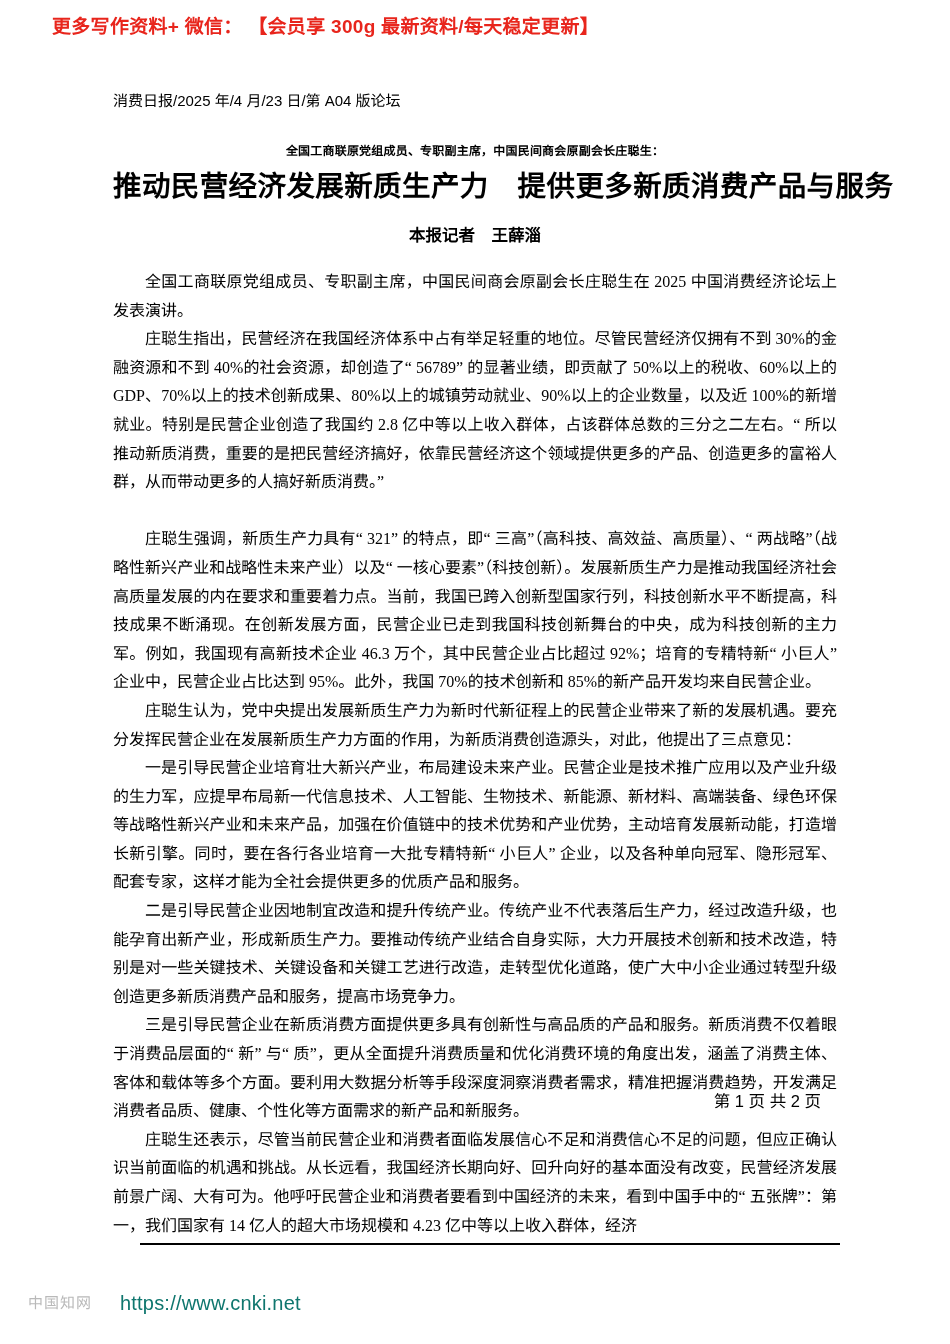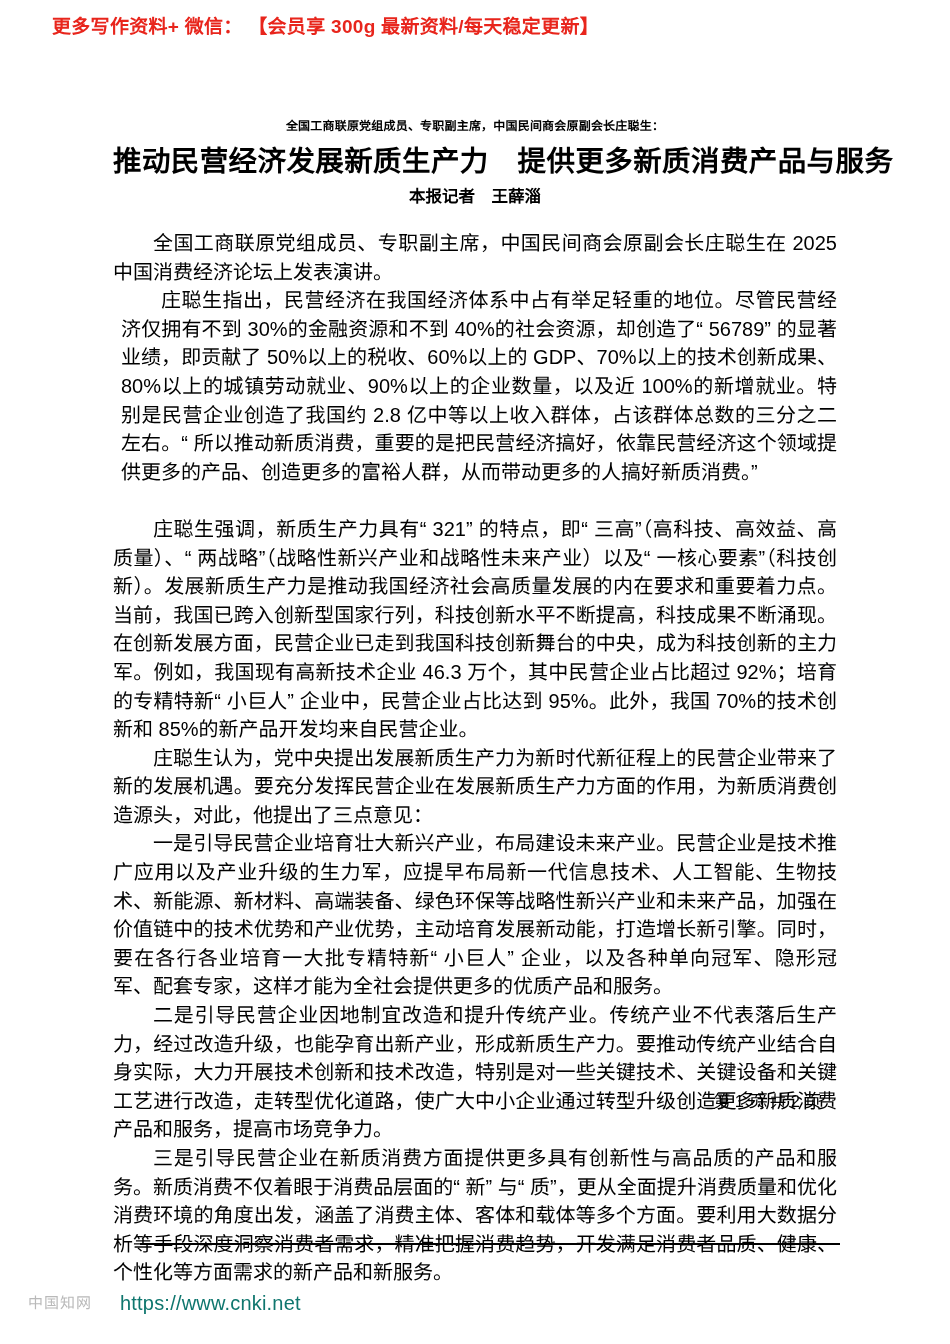--- a/index.html
+++ b/index.html
@@ -73,39 +73,38 @@
     line-height: 40px;
     letter-spacing: 0.4px;
     margin-top: 3px;
     white-space: nowrap;
   }
   .byline {
     font-family: "Liberation Sans", "DejaVu Sans", sans-serif;
     font-weight: bold;
     font-size: 16.5px;
     line-height: 26px;
-    margin-top: 2px;
+    margin-top: 16px;
   }
 
   
   .body-text {
     margin-top: 20px;
-    font-family: Liberation Sans, sans-serif;
-    font-size: 20px;
+    font-family: Liberation Serif, serif;
+    font-size: 16px;
     line-height: 28.6px;
     text-align: justify;
     text-justify: inter-ideograph;
   }
   .body-text p {
     margin: 0;
     text-indent: 2em;
   }
   .body-text p.spacer-after {
     margin-bottom: 28.6px;
-    margin-left: 8px;
   }
 
   
   .page-footer {
     position: absolute;
     left: 123px;
     top: 1089px;
     width: 724px;
     text-align: right;
     padding-right: 26px;
@@ -150,35 +149,37 @@
 </style>
 </head>
 <body>
 
 <div class="page">
 
   <div class="promo-banner">更多写作资料+ 微信： 【会员享 300g 最新资料/每天稳定更新】</div>
 
   <div class="content">
 
+    <div class="source-line">消费日报/2025 年/4 月/23 日/第 A04 版论坛</div>
 
     <div class="title-block">
       <div class="kicker">全国工商联原党组成员、专职副主席，中国民间商会原副会长庄聪生：</div>
       <div class="headline">推动民营经济发展新质生产力　提供更多新质消费产品与服务</div>
       <div class="byline">本报记者　王薛淄</div>
     </div>
 
     <div class="body-text">
       <p>全国工商联原党组成员、专职副主席，中国民间商会原副会长庄聪生在 2025 中国消费经济论坛上发表演讲。</p>
       <p class="spacer-after">庄聪生指出，民营经济在我国经济体系中占有举足轻重的地位。尽管民营经济仅拥有不到 30%的金融资源和不到 40%的社会资源，却创造了“ 56789” 的显著业绩，即贡献了 50%以上的税收、60%以上的 GDP、70%以上的技术创新成果、80%以上的城镇劳动就业、90%以上的企业数量，以及近 100%的新增就业。特别是民营企业创造了我国约 2.8 亿中等以上收入群体，占该群体总数的三分之二左右。“ 所以推动新质消费，重要的是把民营经济搞好，依靠民营经济这个领域提供更多的产品、创造更多的富裕人群，从而带动更多的人搞好新质消费。”</p>
       <p>庄聪生强调，新质生产力具有“ 321” 的特点，即“ 三高”（高科技、高效益、高质量）、“ 两战略”（战略性新兴产业和战略性未来产业）以及“ 一核心要素”（科技创新）。发展新质生产力是推动我国经济社会高质量发展的内在要求和重要着力点。当前，我国已跨入创新型国家行列，科技创新水平不断提高，科技成果不断涌现。在创新发展方面，民营企业已走到我国科技创新舞台的中央，成为科技创新的主力军。例如，我国现有高新技术企业 46.3 万个，其中民营企业占比超过 92%；培育的专精特新“ 小巨人” 企业中，民营企业占比达到 95%。此外，我国 70%的技术创新和 85%的新产品开发均来自民营企业。</p>
       <p>庄聪生认为，党中央提出发展新质生产力为新时代新征程上的民营企业带来了新的发展机遇。要充分发挥民营企业在发展新质生产力方面的作用，为新质消费创造源头，对此，他提出了三点意见：</p>
       <p>一是引导民营企业培育壮大新兴产业，布局建设未来产业。民营企业是技术推广应用以及产业升级的生力军，应提早布局新一代信息技术、人工智能、生物技术、新能源、新材料、高端装备、绿色环保等战略性新兴产业和未来产品，加强在价值链中的技术优势和产业优势，主动培育发展新动能，打造增长新引擎。同时，要在各行各业培育一大批专精特新“ 小巨人” 企业，以及各种单向冠军、隐形冠军、配套专家，这样才能为全社会提供更多的优质产品和服务。</p>
       <p>二是引导民营企业因地制宜改造和提升传统产业。传统产业不代表落后生产力，经过改造升级，也能孕育出新产业，形成新质生产力。要推动传统产业结合自身实际，大力开展技术创新和技术改造，特别是对一些关键技术、关键设备和关键工艺进行改造，走转型优化道路，使广大中小企业通过转型升级创造更多新质消费产品和服务，提高市场竞争力。</p>
       <p>三是引导民营企业在新质消费方面提供更多具有创新性与高品质的产品和服务。新质消费不仅着眼于消费品层面的“ 新” 与“ 质”，更从全面提升消费质量和优化消费环境的角度出发，涵盖了消费主体、客体和载体等多个方面。要利用大数据分析等手段深度洞察消费者需求，精准把握消费趋势，开发满足消费者品质、健康、个性化等方面需求的新产品和新服务。</p>
+      <p>庄聪生还表示，尽管当前民营企业和消费者面临发展信心不足和消费信心不足的问题，但应正确认识当前面临的机遇和挑战。从长远看，我国经济长期向好、回升向好的基本面没有改变，民营经济发展前景广阔、大有可为。他呼吁民营企业和消费者要看到中国经济的未来，看到中国手中的“ 五张牌”：第一，我们国家有 14 亿人的超大市场规模和 4.23 亿中等以上收入群体，经济</p>
     </div>
 
   </div>
 
   <div class="page-footer">第 1 页 共 2 页</div>
 
   <div class="bottom-rule"></div>
 
   <div class="watermark">
     <span class="watermark-logo">中国知网</span>

